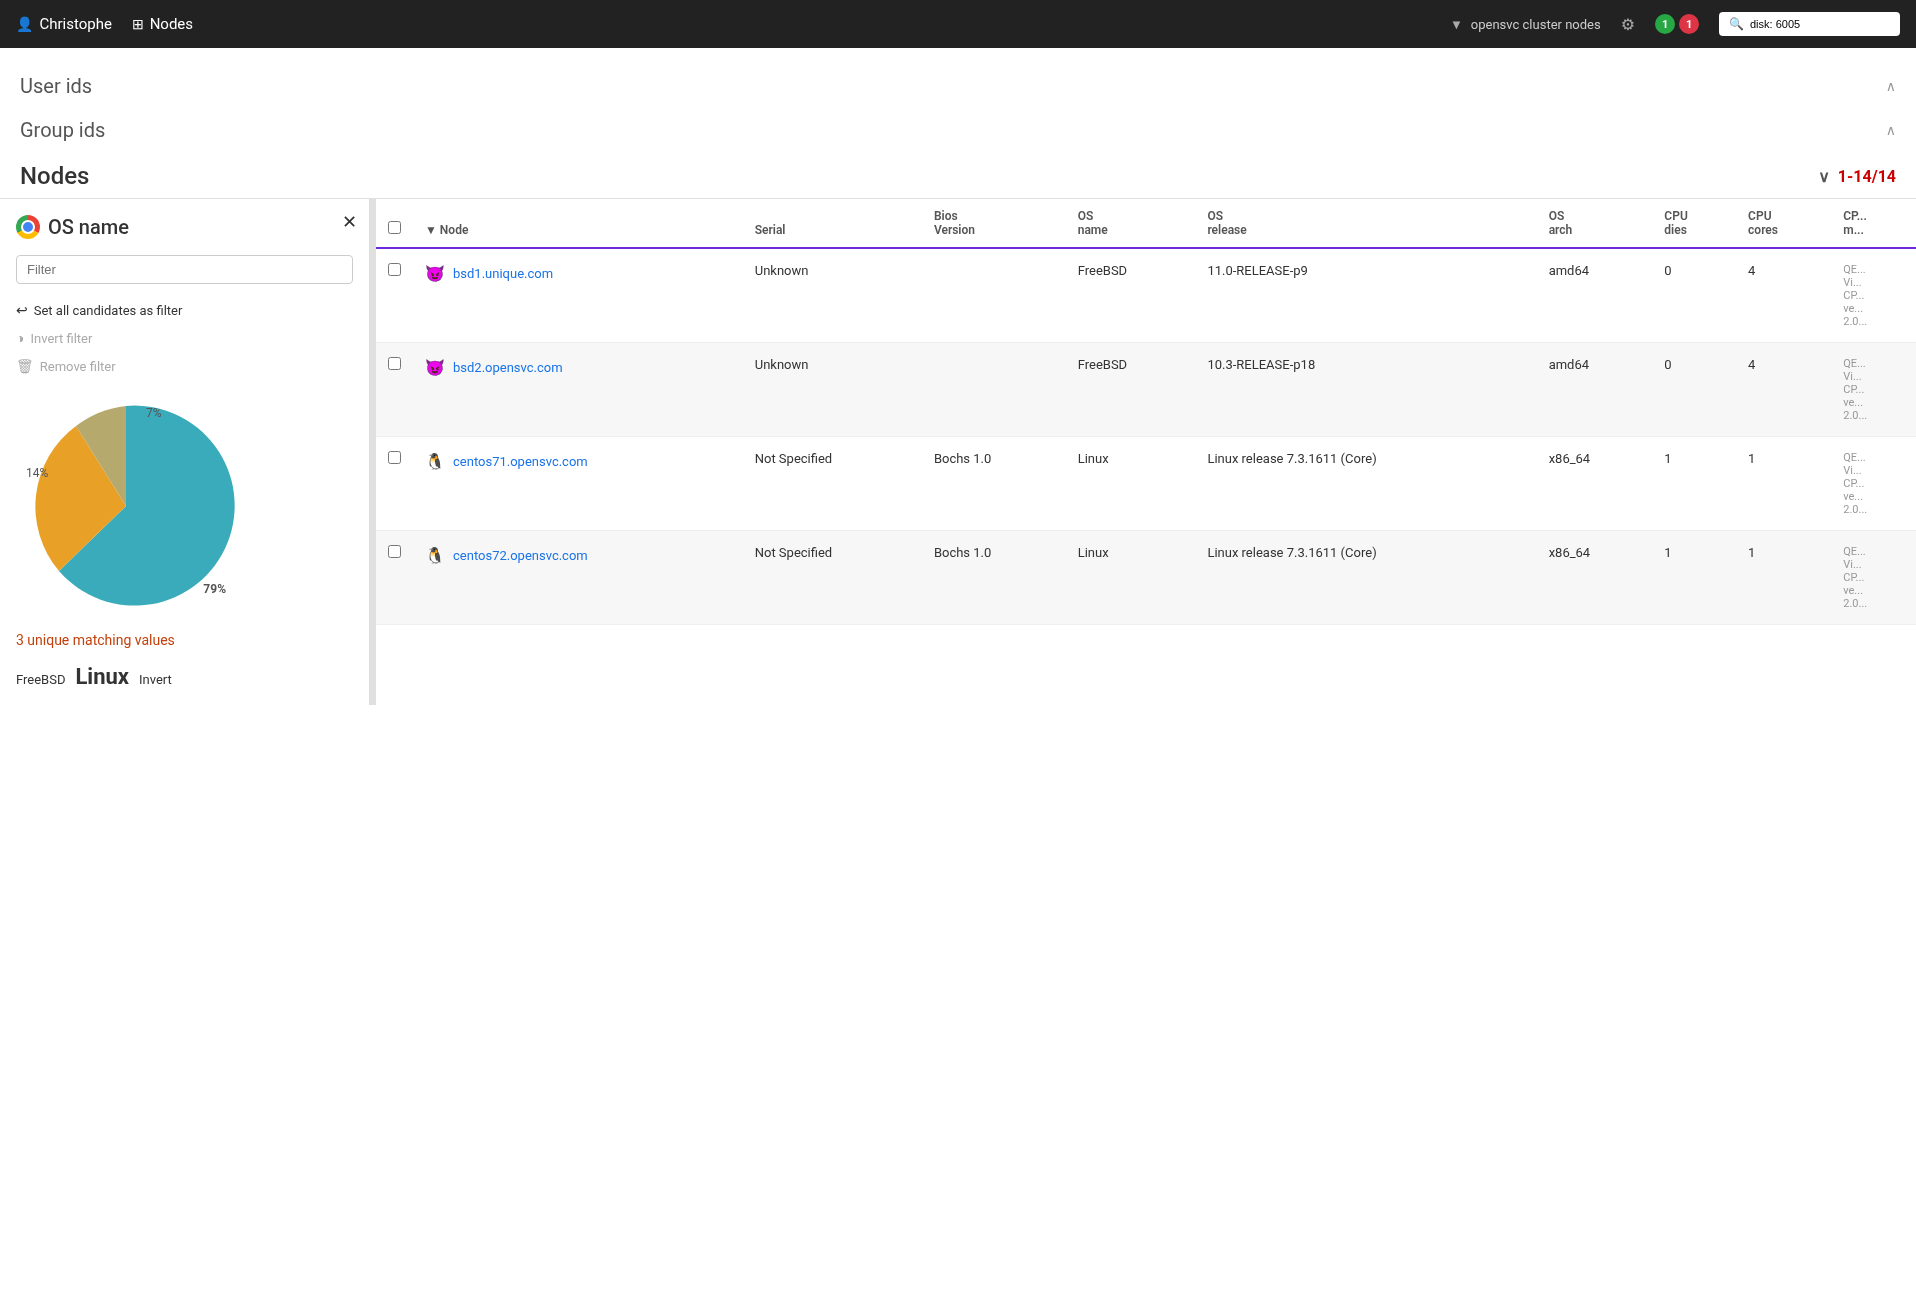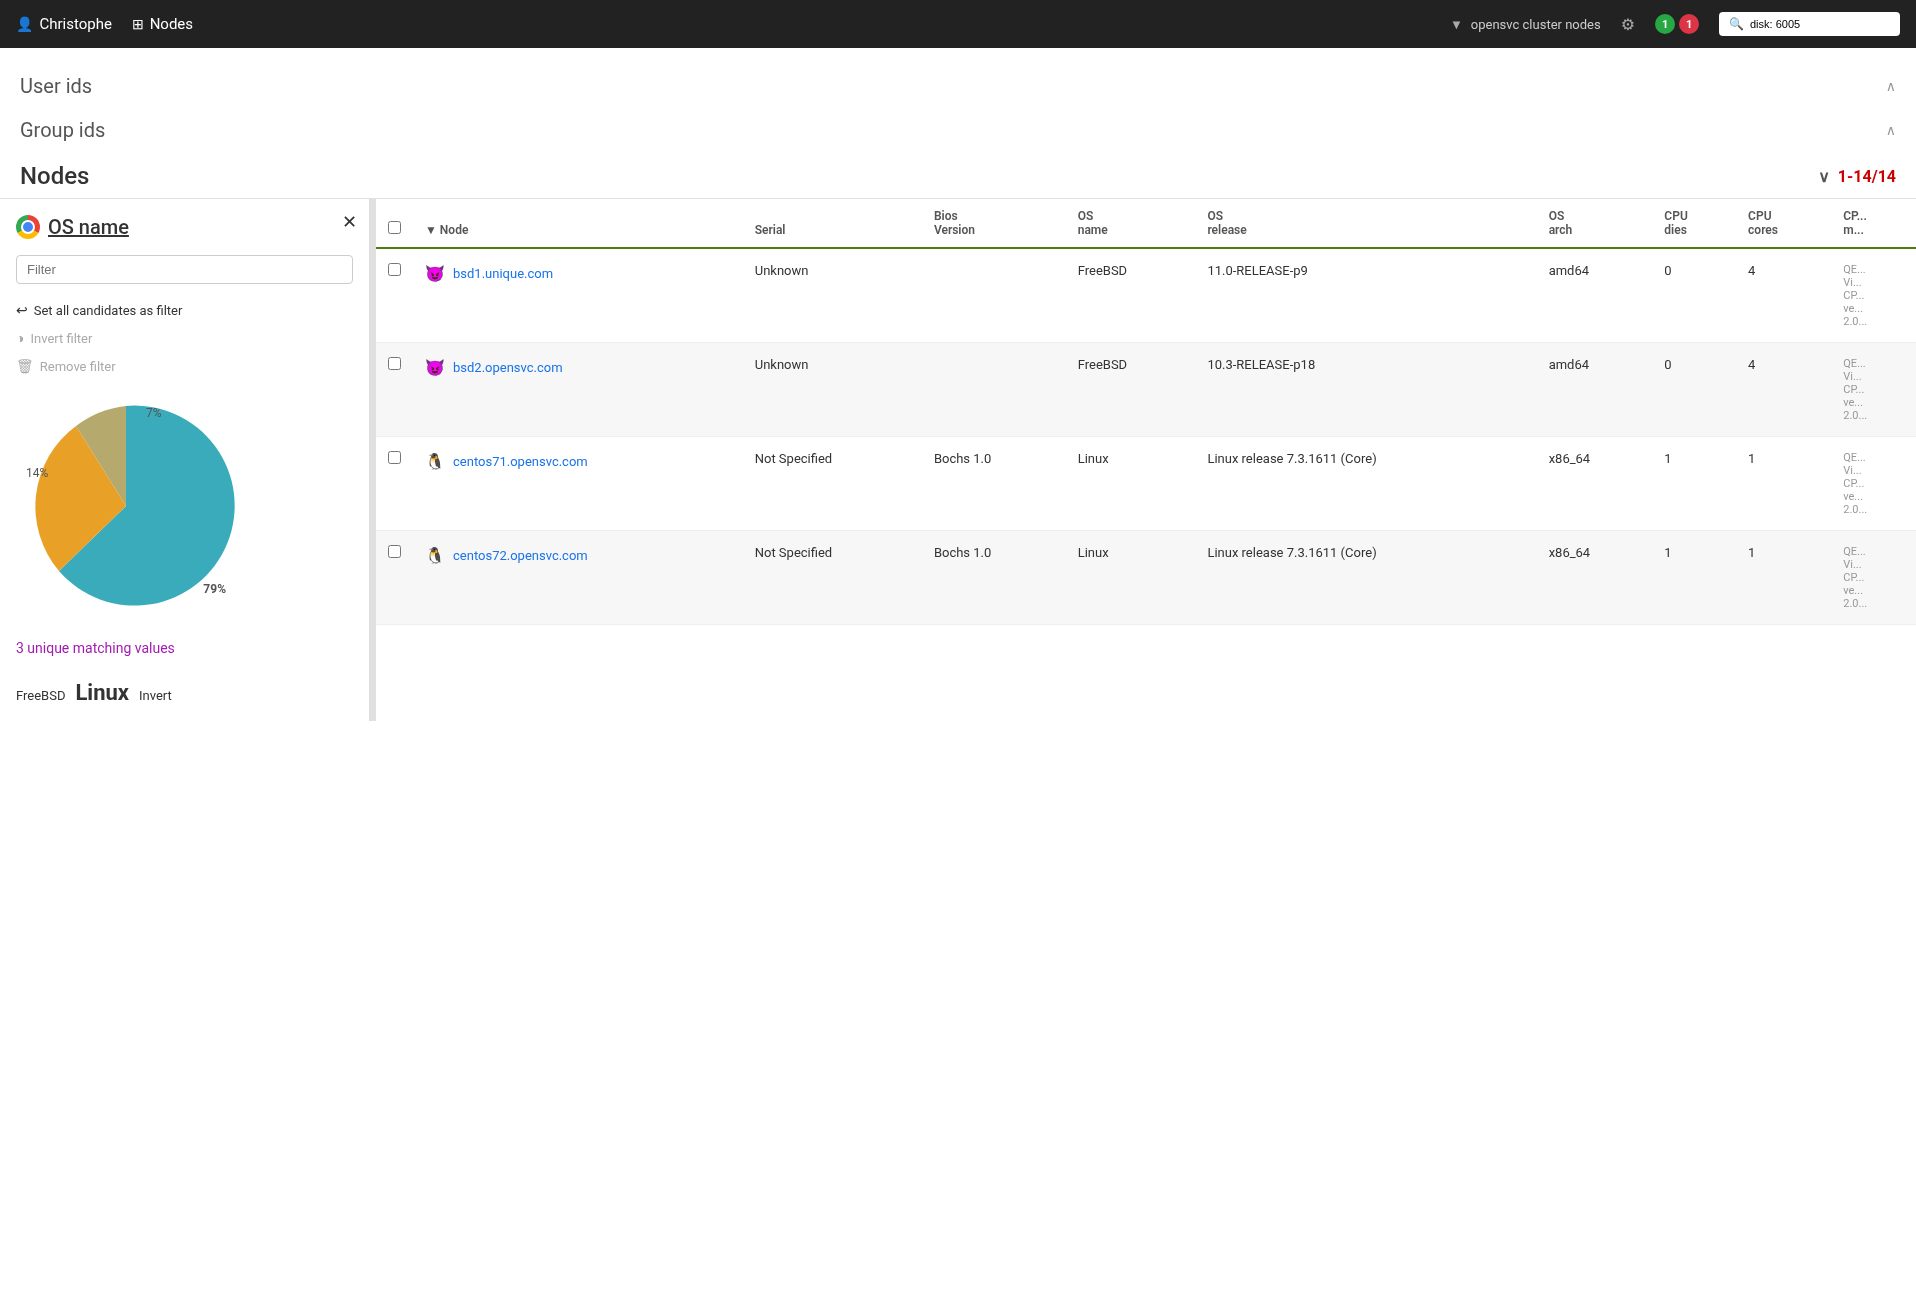--- a/index.html
+++ b/index.html
@@ -77,21 +77,21 @@
       min-width: 370px;
       border-right: 1px solid #ddd;
       padding: 16px;
       position: relative;
     }
     .close-btn {
       position: absolute; top: 12px; right: 12px;
       cursor: pointer; font-size: 18px; color: #333;
     }
     .panel-title-row {
-      display: flex; align-items: center; gap: 8px; margin-bottom: 16px; text-decoration: underline;
+      display: flex; align-items: center; gap: 8px; margin-bottom: 16px;
     }
     .chrome-icon {
       width: 24px; height: 24px; border-radius: 50%;
       background: conic-gradient(#ea4335 0deg 120deg, #fbbc04 120deg 240deg, #34a853 240deg 360deg);
       position: relative; flex-shrink: 0;
     }
     .chrome-icon::after {
       content: '';
       position: absolute; top: 50%; left: 50%; transform: translate(-50%, -50%);
       width: 10px; height: 10px; border-radius: 50%; background: #4285f4;
@@ -112,33 +112,33 @@
 
     
     .pie-container { margin: 16px 0; position: relative; width: 220px; height: 220px; }
     .pie-label {
       position: absolute; font-size: 12px; color: #555;
     }
     .pie-label-7 { top: 10px; left: 130px; }
     .pie-label-14 { top: 70px; left: 10px; }
     .pie-label-79 { bottom: 20px; right: 10px; font-weight: bold; }
 
-    .unique-values { font-size: 14px; color: #a21caf; margin: 24px 0; }
+    .unique-values { font-size: 14px; color: #c2410c; margin: 16px 0; }
     .value-tags { display: flex; gap: 10px; align-items: baseline; flex-wrap: wrap; margin-top: 6px; }
     .value-tag { cursor: pointer; }
     .value-tag-freebsd { font-size: 13px; color: #333; }
     .value-tag-linux { font-size: 22px; font-weight: bold; color: #333; }
     .value-tag-sunos { font-size: 13px; color: #333; }
 
     
     .right-panel { flex: 1; overflow-x: auto; }
     table { width: 100%; border-collapse: collapse; font-size: 13px; }
     thead th {
       padding: 10px 12px; text-align: left; color: #555;
-      border-bottom: 2px solid #4d7c0f; white-space: nowrap; vertical-align: bottom;
+      border-bottom: 2px solid #6d28d9; white-space: nowrap; vertical-align: bottom;
       font-weight: 600; font-size: 12px;
     }
     thead th .col-inner { display: flex; flex-direction: column; }
     tbody tr { border-bottom: 1px solid #eee; }
     tbody tr:nth-child(even) { background: #f7f7f7; }
     tbody td { padding: 14px 12px; vertical-align: top; }
     .node-cell { display: flex; align-items: center; gap: 8px; }
     .node-name { color: #1a73e8; cursor: pointer; }
     .checkbox-cell { width: 32px; }
     input[type="checkbox"] { cursor: pointer; }

